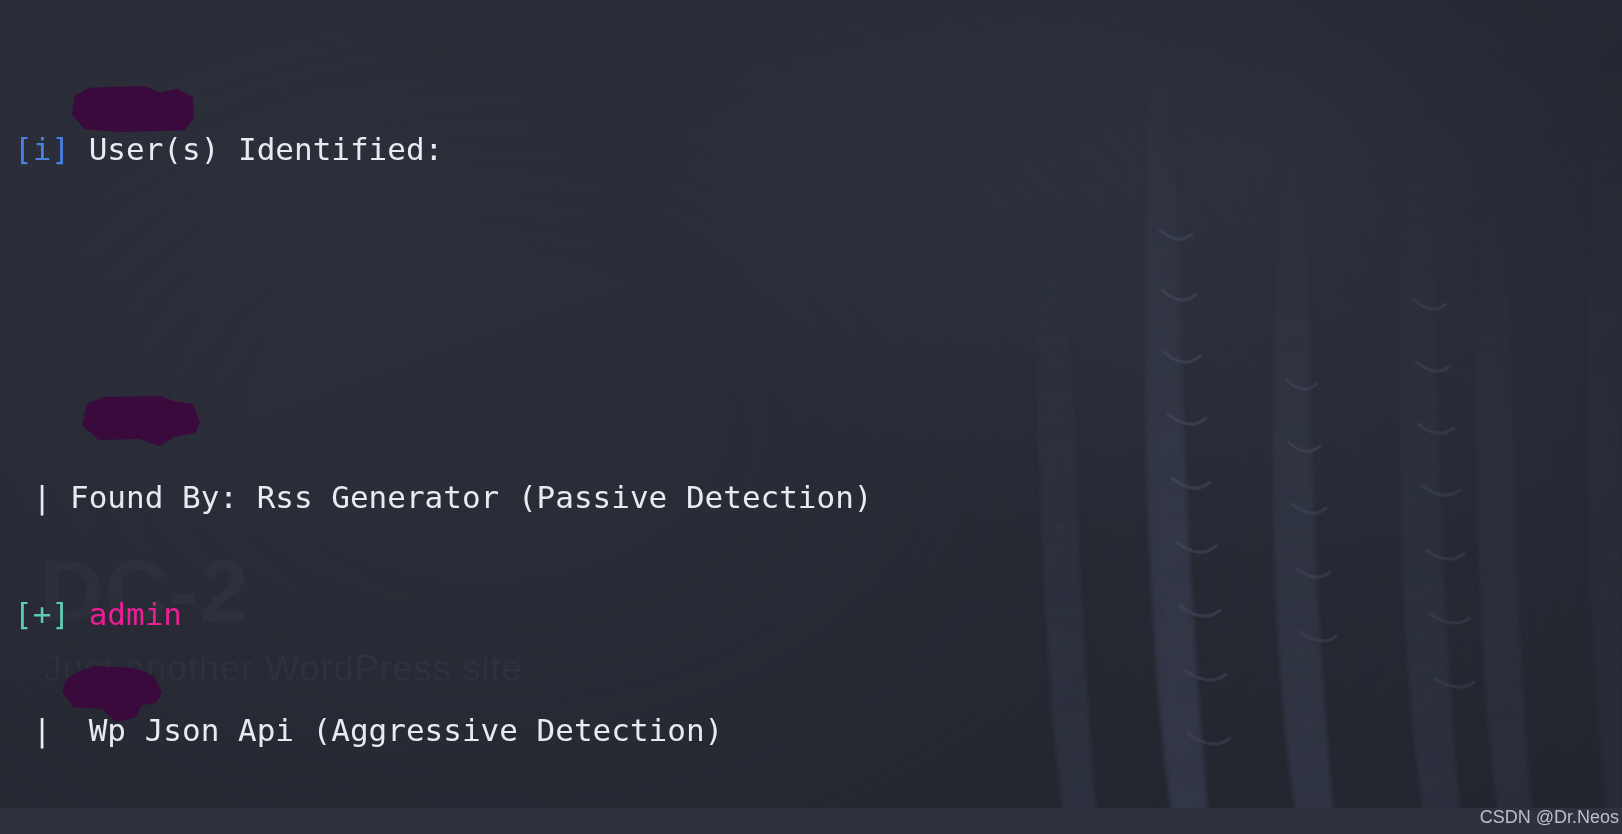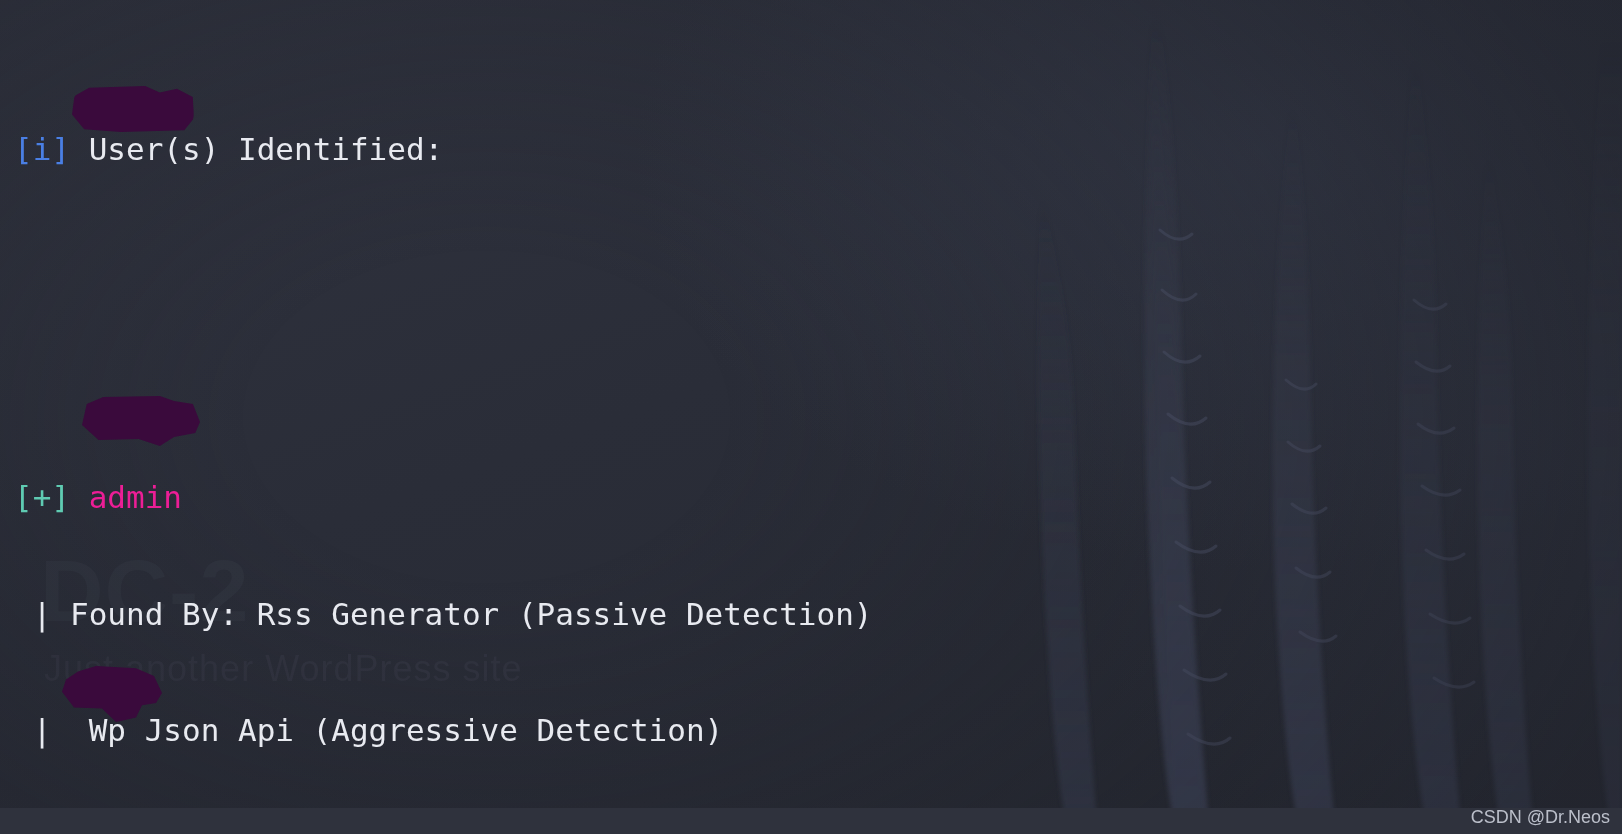--- a/index.html
+++ b/index.html
@@ -100,21 +100,21 @@
   #marker-tom {
     left: 62px;  top: 666px;
     width: 100px; height: 56px;
     border-radius: 14px 18px 22px 14px / 18px 16px 22px 18px;
     clip-path: polygon(16% 10%, 34% 0%, 74% 4%, 92% 18%, 100% 48%, 94% 66%, 80% 70%, 74% 92%, 54% 100%, 40% 76%, 12% 74%, 0% 46%, 4% 24%);
   }
 
   
   #watermark {
     position: absolute;
-    right: 12px;
+    right: 3px;
     bottom: 6px;
     font-family: "Liberation Sans", sans-serif;
     font-size: 18px;
     color: #c7cbd6;
     opacity: 0.92;
     z-index: 10;
     white-space: nowrap;
   }
   #bottom-bar {
     position: absolute;
@@ -192,22 +192,22 @@
   <div class="marker" id="marker-jerry"></div>
   <div class="marker" id="marker-tom"></div>
 
   <div id="terminal">
 
     <div class="line"><span class="tag-info">[i]</span><span> User(s) Identified:</span></div>
 
     <div class="line"> </div>
 
     
+    <div class="line"> | Found By: Rss Generator (Passive Detection)</div>
     <div class="line"><span class="tag-plus">[+]</span><span> </span><span class="user">admin</span></div>
-    <div class="line"> | Found By: Rss Generator (Passive Detection)</div>
     <div class="line"> |  Wp Json Api (Aggressive Detection)</div>
     
     
     
 
     
 
     
     
     

